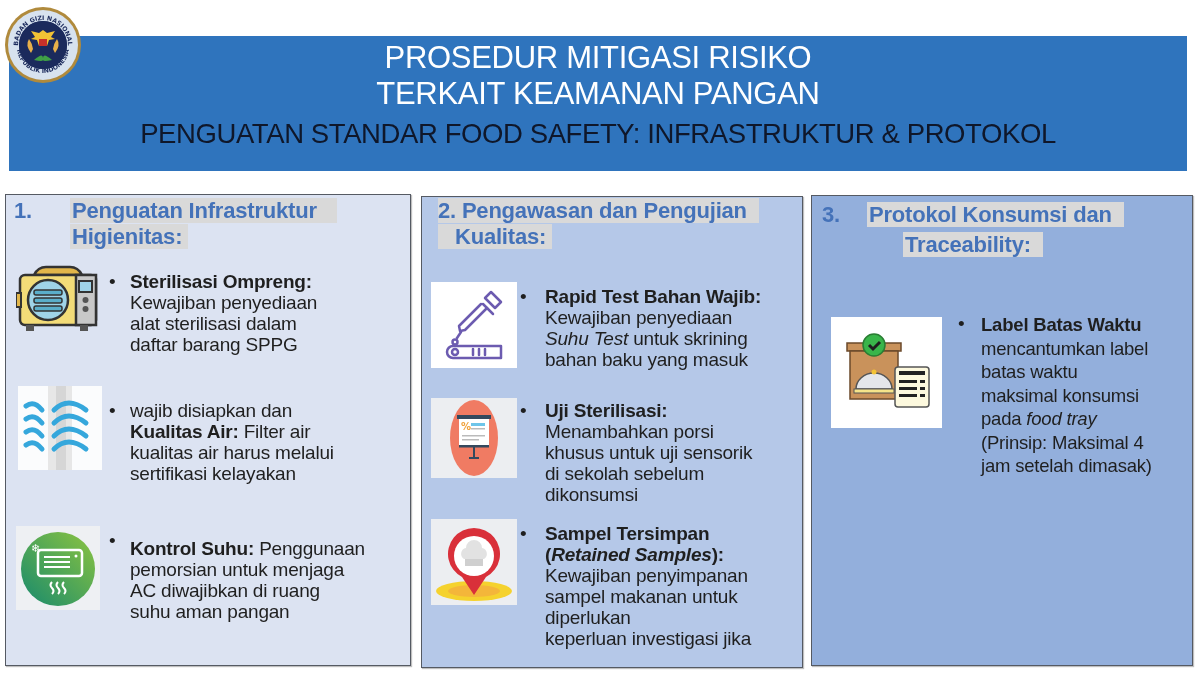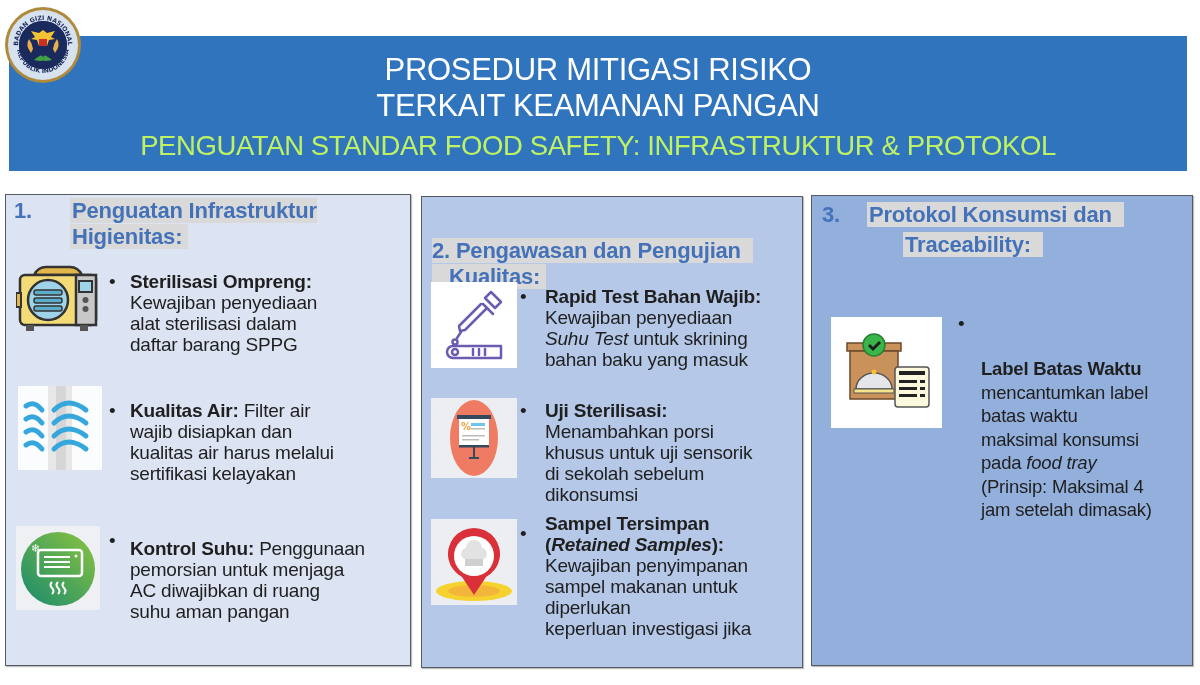--- a/index.html
+++ b/index.html
@@ -8,23 +8,23 @@
 
   .logo { position: absolute; left: 4px; top: 6px; width: 78px; height: 78px; z-index: 3; }
 
   .banner {
     position: absolute; left: 9px; top: 36px; width: 1178px; height: 135px;
     background: #2f74bd; text-align: center; z-index: 1;
   }
   .banner .t1, .banner .t2 {
     color: #ffffff; font-size: 31px; line-height: 36px; letter-spacing: -0.3px;
   }
-  .banner .t1 { margin-top: 16px; }
+  .banner .t1 { margin-top: 4px; }
   .banner .t3 {
-    color: #bef264; font-size: 27.5px; line-height: 36px; margin-top: 4px; letter-spacing: -0.4px;
+    color: #0f172a; font-size: 27.5px; line-height: 36px; margin-top: 4px; letter-spacing: -0.4px;
   }
 
   .panel {
     position: absolute; border: 1.5px solid #555a63; box-shadow: 1px 1px 1px rgba(0,0,0,0.25);
   }
   .p1 { left: 5px; top: 194px; width: 406px; height: 472px; background: #dce3f2; }
   .p2 { left: 421px; top: 196px; width: 382px; height: 472px; background: #b5c8e8; }
   .p3 { left: 811px; top: 195px; width: 382px; height: 471px; background: #93afdc; }
 
   .ph {
@@ -63,21 +63,21 @@
 <div class="banner">
   <div class="t1">PROSEDUR MITIGASI RISIKO</div>
   <div class="t2">TERKAIT KEAMANAN PANGAN</div>
   <div class="t3">PENGUATAN STANDAR FOOD SAFETY: INFRASTRUKTUR &amp; PROTOKOL</div>
 </div>
 
 <div class="panel p1">
   <div class="ph" style="left:8px; top:3px; width:390px;">
     <span class="num">1.</span>
     <div style="margin-left:56px;">
-      <div><span class="hl" style="padding-right:0;">Penguatan Infrastruktur</span></div>
+      <div><span class="hl" style="padding-right:20px;">Penguatan Infrastruktur</span></div>
       <div><span class="hl">Higienitas:</span></div>
     </div>
   </div>
 
   <div class="icon-box" style="left:10px; top:70px; width:84px; height:70px;">
     <svg width="84" height="70" viewBox="0 0 84 70">
       <path d="M18,10 q4,-8 12,-8 h24 q8,0 12,8z" fill="#e2b64a" stroke="#333" stroke-width="2.5"></path>
       <rect x="4" y="10" width="76" height="50" rx="5" fill="#f3dc78" stroke="#333" stroke-width="2.5"></rect>
       <rect x="60" y="10" width="20" height="50" fill="#c8c8c8" stroke="#333" stroke-width="2.5"></rect>
       <rect x="63" y="16" width="13" height="11" fill="#9fd3e8" stroke="#333" stroke-width="2"></rect>
@@ -111,22 +111,22 @@
           <path d="M8,59 q8,-6 16,4"></path>
         <path d="M36,24 q14,-14 32,0"></path>
           <path d="M36,37 q14,-14 32,0"></path>
           <path d="M36,50 q14,-14 32,0"></path>
           <path d="M36,63 q14,-14 32,0"></path>
       </g>
     </svg>
   </div>
   <span class="bullet" style="left:103px; top:205px;">•</span>
   <div class="txt" style="left:124px; top:205px; width:285px;">
+    <div>wajib disiapkan dan</div>
     <div><b>Kualitas Air:</b><span> Filter air</span></div>
-    <div>wajib disiapkan dan</div>
     <div>kualitas air harus melalui</div>
     <div>sertifikasi kelayakan</div>
   </div>
 
   <div class="icon-box" style="left:10px; top:331px; width:84px; height:84px; background:#eef0f3;">
     <svg width="84" height="84" viewBox="0 0 84 84">
       <defs>
         <linearGradient id="acg" x1="0" y1="1" x2="1" y2="0">
           <stop offset="0" stop-color="#178a6d"></stop>
             <stop offset="1" stop-color="#8dc43f"></stop>
@@ -145,21 +145,21 @@
   <span class="bullet" style="left:103px; top:335px;">•</span>
   <div class="txt" style="left:124px; top:335px; width:285px;margin-top:8px;">
     <div><b>Kontrol Suhu:</b><span> Penggunaan</span></div>
     <div>pemorsian untuk menjaga</div>
     <div>AC diwajibkan di ruang</div>
     <div>suhu aman pangan</div>
   </div>
 </div>
 
 <div class="panel p2">
-  <div class="ph" style="left:10px; top:1px; width:365px;margin-top:40px;">
+  <div class="ph" style="left:16px; top:1px; width:365px;">
     <div>
       <div><span class="hl" style="padding-left:0; padding-right:12px;"><span>2.</span> <span>Pengawasan dan Pengujian</span></span></div>
       <div><span class="hl" style="padding-left:17px;">Kualitas:</span></div>
     </div>
   </div>
 
   <div class="icon-box" style="left:9px; top:85px; width:86px; height:86px; background:#ffffff;">
     <svg width="86" height="86" viewBox="0 0 86 86">
       <g fill="none" stroke="#6c5bb0" stroke-width="2.5" stroke-linecap="round" stroke-linejoin="round">
         <path d="M60,10 l10,10 l-6,6 l-10,-10z"></path>
@@ -209,21 +209,21 @@
     <svg width="86" height="86" viewBox="0 0 86 86">
       <ellipse cx="43" cy="72" rx="38" ry="10" fill="#f5d22e"></ellipse>
       <ellipse cx="43" cy="72" rx="26" ry="6" fill="#f4b63a"></ellipse>
       <path d="M43,76 l-12,-18 a26,26 0 1 1 24,0z" fill="#d9303a"></path>
       <circle cx="43" cy="37" r="20" fill="#ffffff"></circle>
       <path d="M33,40 a6,6 0 0 1 2,-11 a8,8 0 0 1 16,0 a6,6 0 0 1 2,11z" fill="#e2e2e2"></path>
       <rect x="34" y="40" width="18" height="7" fill="#cfcfcf"></rect>
     </svg>
   </div>
   <span class="bullet" style="left:98px; top:326px;">•</span>
-  <div class="txt" style="left:123px; top:316px; width:255px;">
+  <div class="txt" style="left:123px; top:326px; width:255px;">
     <div><b>Sampel Tersimpan</b></div>
     <div><b><span>(</span><i>Retained Samples</i><span>):</span></b></div>
     <div>Kewajiban penyimpanan</div>
     <div>sampel makanan untuk</div>
     <div>diperlukan</div>
     <div>keperluan investigasi jika</div>
   </div>
 </div>
 
 <div class="panel p3">
@@ -248,21 +248,21 @@
       <rect x="68" y="54" width="26" height="4" fill="#222"></rect>
       <rect x="68" y="63" width="18" height="3" fill="#222"></rect>
         <rect x="89" y="63" width="5" height="3" fill="#222"></rect>
       <rect x="68" y="70" width="18" height="3" fill="#222"></rect>
         <rect x="89" y="70" width="5" height="3" fill="#222"></rect>
       <rect x="68" y="77" width="18" height="3" fill="#222"></rect>
         <rect x="89" y="77" width="5" height="3" fill="#222"></rect>
     </svg>
   </div>
   <span class="bullet" style="left:146px; top:117px;">•</span>
-  <div class="txt" style="left:169px; top:117px; width:210px; font-size:18.5px; line-height:23.5px;margin-top:44px;">
+  <div class="txt" style="left:169px; top:117px; width:210px; font-size:18.5px; line-height:23.5px;">
     <div><b>Label Batas Waktu</b></div>
     <div>mencantumkan label</div>
     <div>batas waktu</div>
     <div>maksimal konsumsi</div>
     <div><span>pada </span><i>food tray</i></div>
     <div>(Prinsip: Maksimal 4</div>
     <div>jam setelah dimasak)</div>
   </div>
 </div>
 

